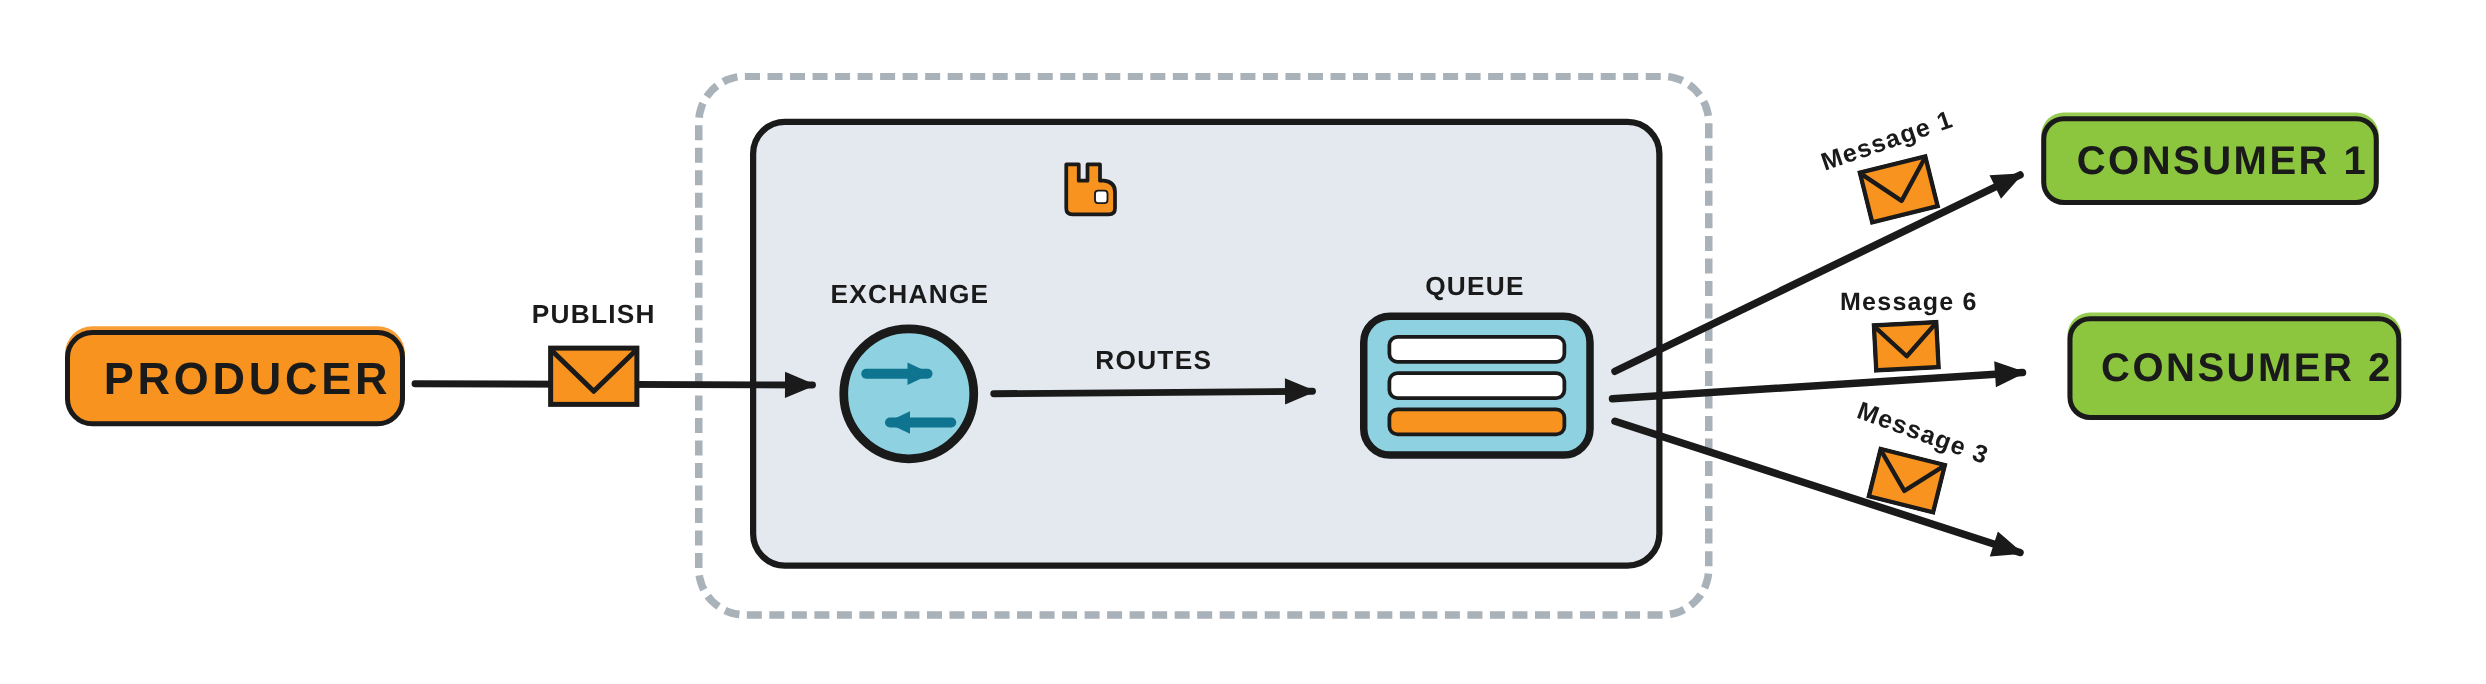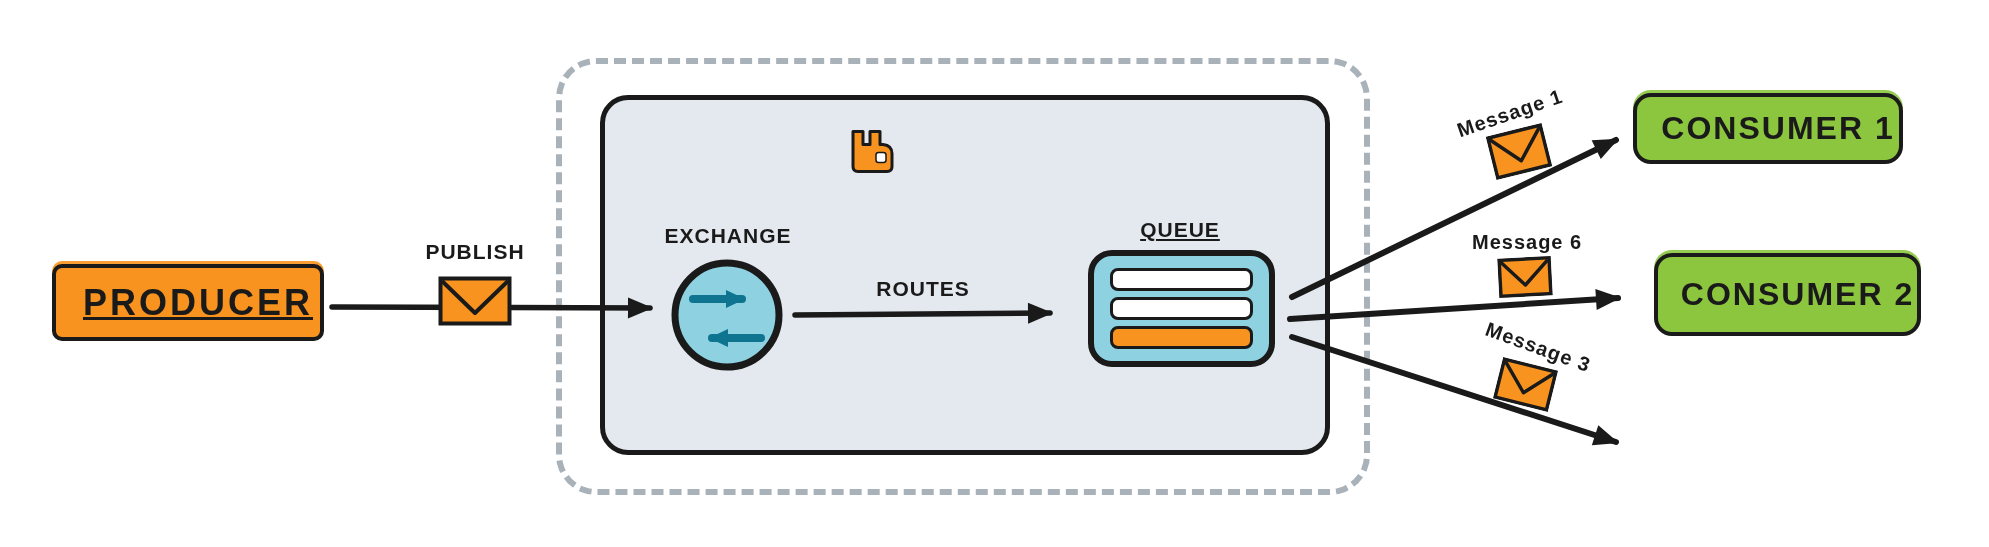--- a/index.html
+++ b/index.html
@@ -29,24 +29,23 @@
   .node{
     display:flex;align-items:center;justify-content:center;
     border:4px solid var(--ink);
     font-weight:700;
     white-space:nowrap;
     padding-left:20px;
   }
   .producer{
     left:52px;top:264px;width:272px;height:77px;
     background:var(--orange);
-    border-radius:10px;
+    border-radius:22px;
     font-size:36px;letter-spacing:3px;
     box-shadow:0 -3px 0 0 rgba(247,147,30,.9);
-    text-decoration:underline;
   }
   .consumer{
     background:var(--green);
     border-radius:18px;
     font-size:32px;letter-spacing:2px;
     box-shadow:0 -3px 0 0 rgba(140,198,63,.9);
   }
   .consumer-1{left:1633px;top:93px;width:270px;height:71px;}
   .consumer-2{left:1654px;top:253px;width:267px;height:83px;align-items:center;}
   .consumer-3{left:1633px;top:407px;width:272px;height:71px;}
@@ -72,21 +71,21 @@
   }
 
   
   .small-label{
     font-size:21px;font-weight:700;letter-spacing:1px;
     text-align:center;white-space:nowrap;
   }
   .publish-label{left:415px;top:240px;width:120px;}
   .exchange-label{left:650px;top:224px;width:156px;}
   .routes-label{left:858px;top:277px;width:130px;}
-  .queue-label{left:1120px;top:218px;width:120px;text-decoration:underline;}
+  .queue-label{left:1120px;top:218px;width:120px;}
 
   .message-label{
     font-size:20px;font-weight:700;letter-spacing:1px;white-space:nowrap;
   }
   .message-1-label{left:1455px;top:102px;transform:rotate(-19deg);}
   .message-2-label{left:1472px;top:231px;}
   .message-3-label{left:1483px;top:336px;transform:rotate(20deg);}
 
   
   .exchange-circle{

